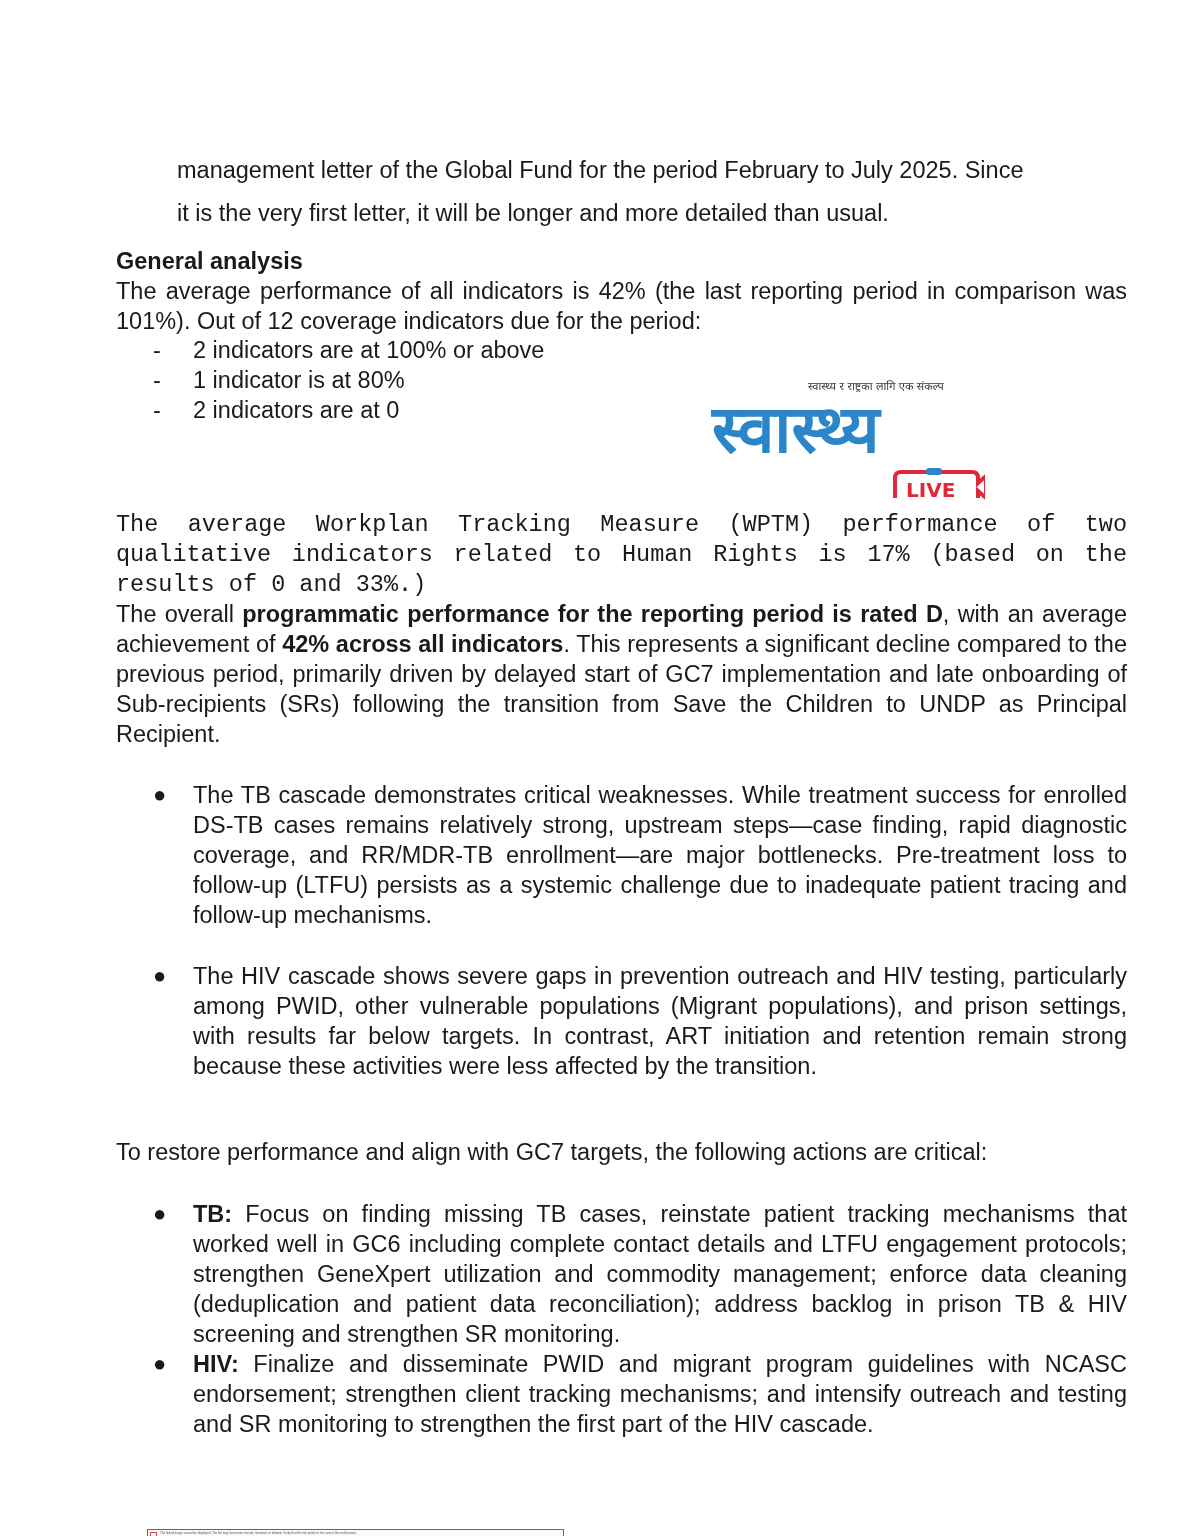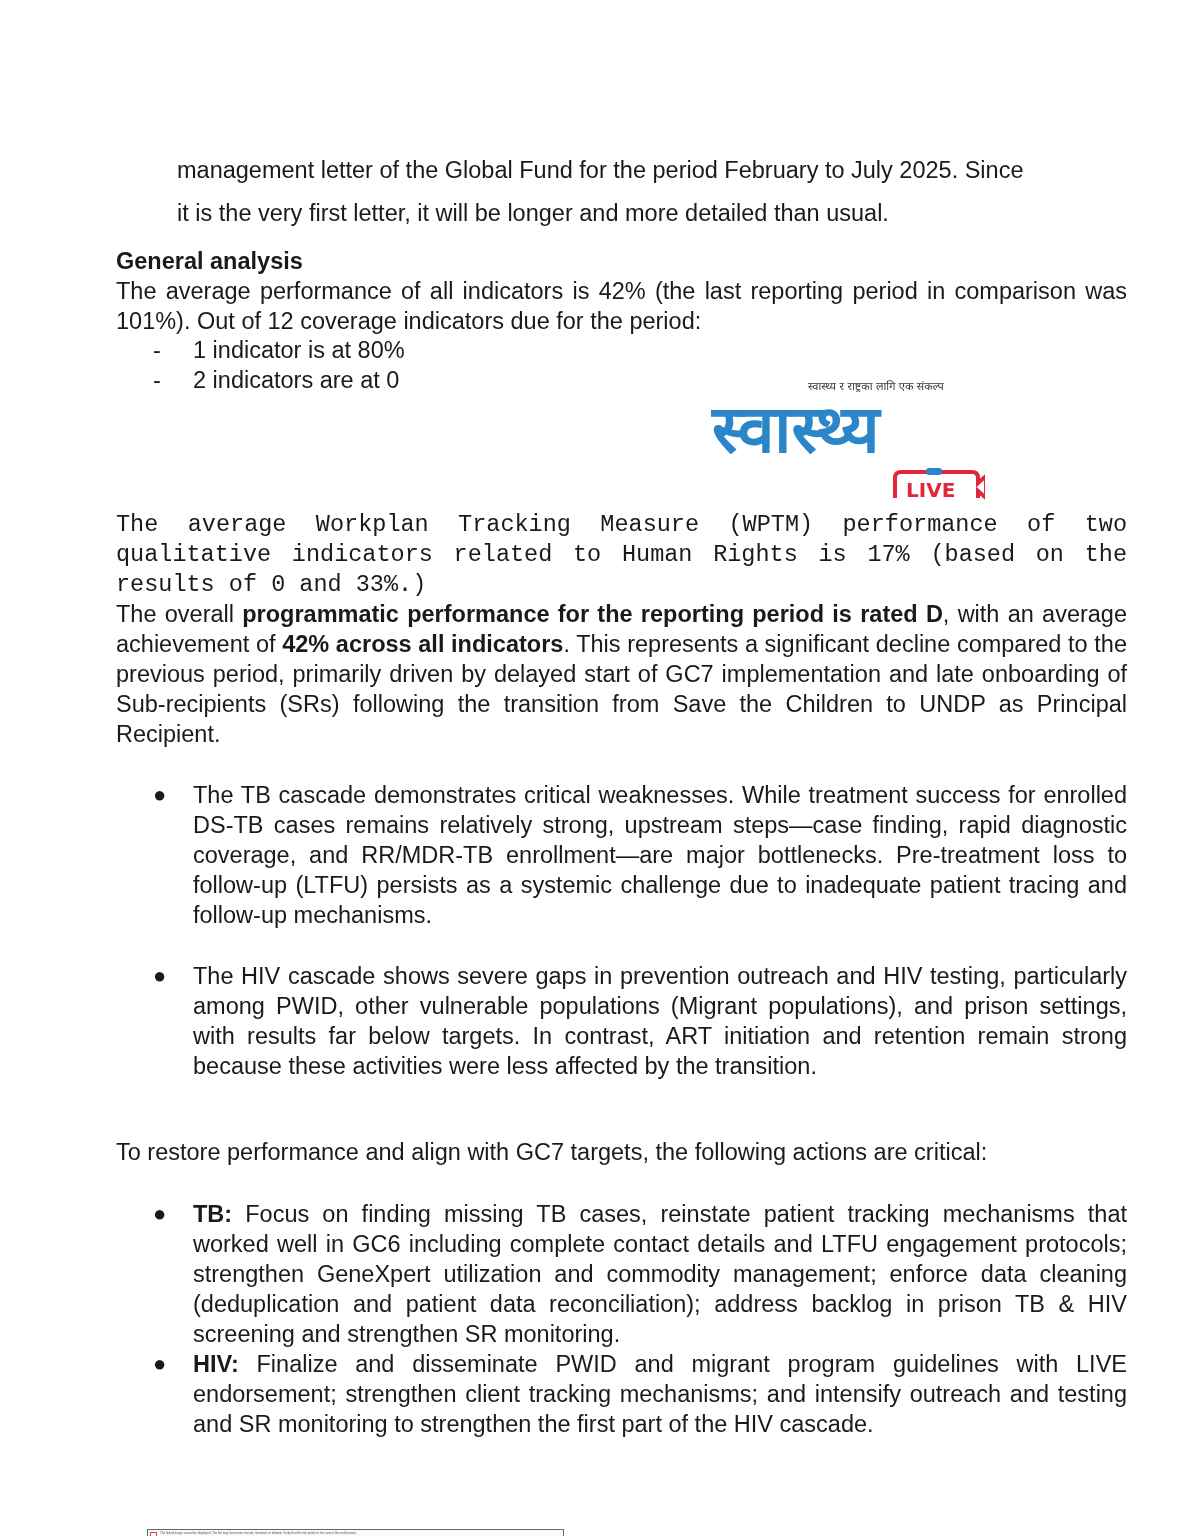--- a/index.html
+++ b/index.html
@@ -23,20 +23,21 @@
 </head>
 <body>
 
 <p class="p indent" style="top:155px;">management letter of the Global Fund for the period February to July 2025. Since</p>
 <p class="p indent" style="top:170px;margin-top:28px;">it is the very first letter, it will be longer and more detailed than usual.</p>
 
 <p class="p title" style="top:246px;">General analysis</p>
 <p class="p" style="top:276px;">The average performance of all indicators is 42% (the last reporting period in comparison was 101%). Out of 12 coverage indicators due for the period:</p>
 
 <ul class="dash-list" style="top:335px;">
+  <li>2 indicators are at 100% or above</li>
   <li>1 indicator is at 80%</li>
   <li>2 indicators are at 0</li>
 </ul>
 
 <div class="logo">
   <svg width="275" height="122" viewBox="0 0 275 122">
     <text x="98" y="10" font-size="11" fill="#333" font-family="DejaVu Sans, sans-serif">स्वास्थ्य र राष्ट्रका लागि एक संकल्प</text>
     <text x="2" y="72" font-size="66" font-weight="bold" fill="#2a86c8" font-family="DejaVu Sans, sans-serif">स्वास्थ्य</text>
     <path d="M185 118 L185 98 Q185 92 191 92 L262 92 Q268 92 268 98 L268 103 L276 96 L276 118 L268 111 L268 118" fill="none" stroke="#e0283a" stroke-width="4"></path>
     <text x="196" y="117" font-size="20" font-weight="bold" fill="#e0283a" font-family="DejaVu Sans, sans-serif">LIVE</text>
@@ -60,19 +61,19 @@
 
 <p class="p" style="top:1137px;">To restore performance and align with GC7 targets, the following actions are critical:</p>
 
 <div class="bul" style="top:1199px;">
   <span class="dot">●</span>
   <b>TB:</b><span> Focus on finding missing TB cases, reinstate patient tracking mechanisms that worked well in GC6 including complete contact details and LTFU engagement protocols; strengthen GeneXpert utilization and commodity management; enforce data cleaning (deduplication and patient data reconciliation); address backlog in prison TB &amp; HIV screening and strengthen SR monitoring.</span>
 </div>
 
 <div class="bul" style="top:1349px;">
   <span class="dot">●</span>
-  <b>HIV:</b><span> Finalize and disseminate PWID and migrant program guidelines with LIVE endorsement; strengthen client tracking mechanisms; and intensify outreach and testing and SR monitoring to strengthen the first part of the HIV cascade.</span>
+  <b>HIV:</b><span> Finalize and disseminate PWID and migrant program guidelines with NCASC endorsement; strengthen client tracking mechanisms; and intensify outreach and testing and SR monitoring to strengthen the first part of the HIV cascade.</span>
 </div>
 
 <div class="imgbox">
   <span class="x"></span>
   <span class="t">The linked image cannot be displayed. The file may have been moved, renamed, or deleted. Verify that the link points to the correct file and location.</span>
 </div>
 
 </body></html>

